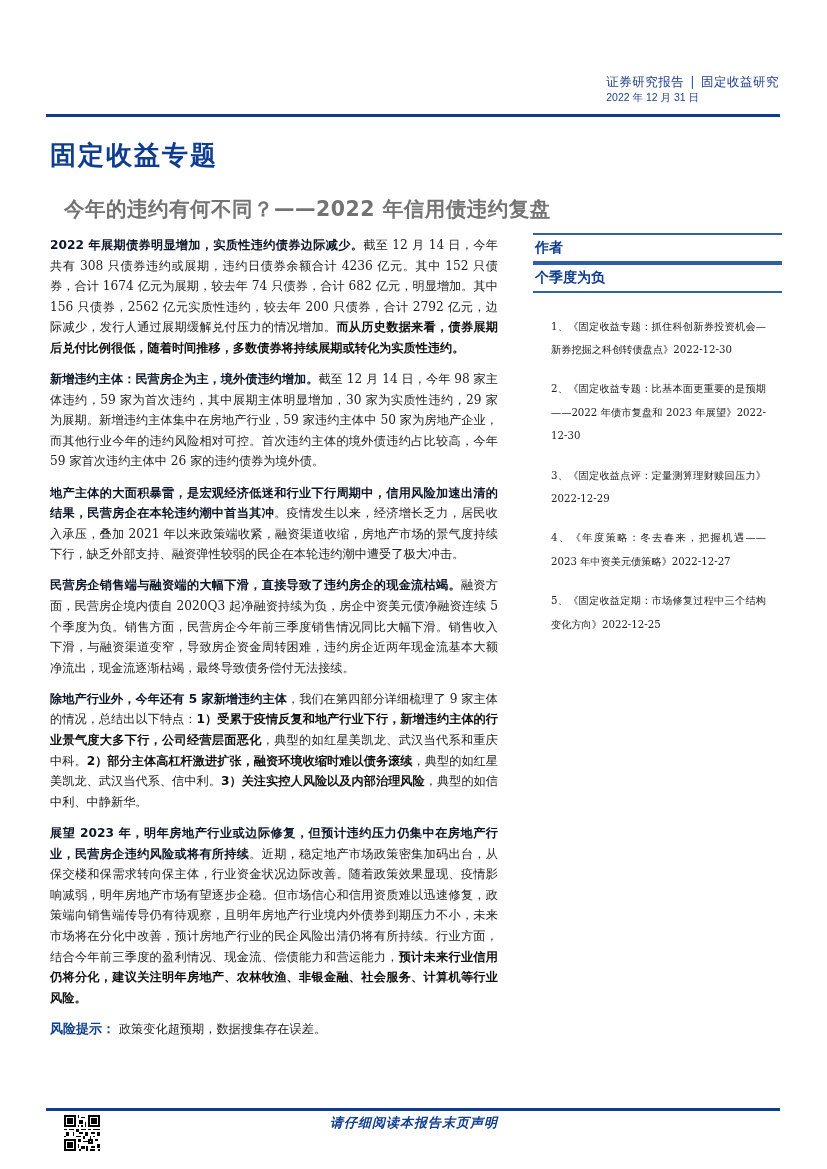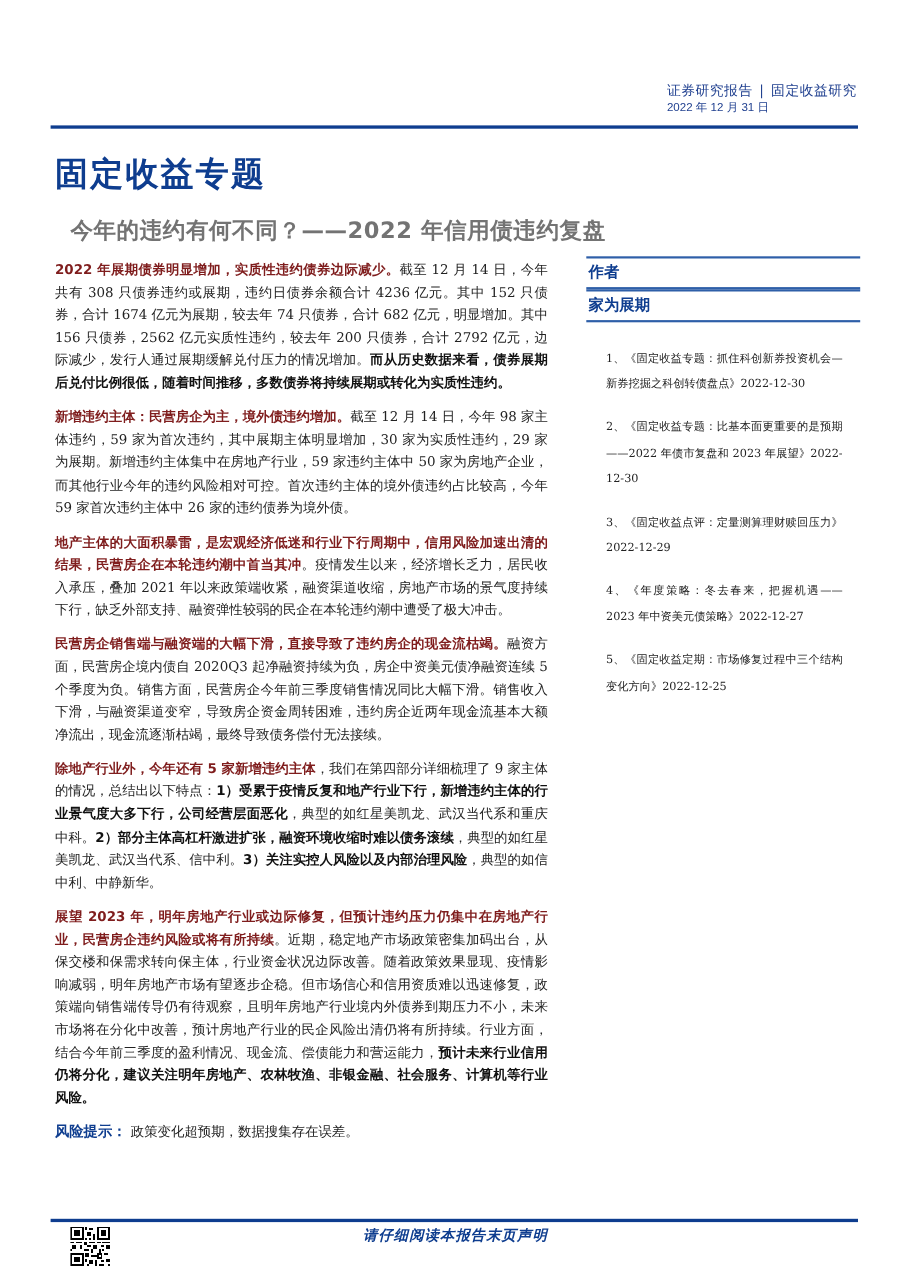--- a/index.html
+++ b/index.html
@@ -10,34 +10,34 @@
     }
     .header-right {
       position: absolute; right: 48px; top: 74px; text-align: left;
       font-family: "DejaVu Serif", serif; color: #1f3f8f;
     }
     .header-right .line1 { font-size: 12.5px; letter-spacing: 0.5px; }
     .header-right .sep { display: inline-block; margin: 0 6px; }
     .header-right .date { font-size: 10.5px; margin-top: 0; color: #1f3f8f; font-family: "Liberation Sans", sans-serif; }
     .top-rule { position: absolute; left: 46px; top: 114px; width: 734px; height: 3px; background: #0e3d8f; }
     .doc-type {
-      position: absolute; left: 50px; top: 138px; font-size: 30px; font-weight: bold;
+      position: absolute; left: 50px; top: 138px; font-size: 26px; font-weight: bold;
       color: #0e3d8f; font-family: "DejaVu Serif", serif; letter-spacing: 2px;
     }
     .doc-title {
       position: absolute; left: 64px; top: 195px; font-size: 20.5px; font-weight: bold;
       color: #737373; font-family: "DejaVu Sans", sans-serif; letter-spacing: 0.5px;
     }
     .main-col {
       position: absolute; left: 50px; top: 235px; width: 448px;
       font-size: 12.2px; line-height: 20.6px; text-align: justify;
       font-family: "DejaVu Serif", serif; color: #222;
     }
     .main-col p { margin: 0 0 10.5px 0; }
-    .hl { color: #7f1d1d; font-weight: bold; font-family: "DejaVu Sans", sans-serif; }
+    .hl { color: #0f172a; font-weight: bold; font-family: "DejaVu Sans", sans-serif; }
     .bd { font-weight: bold; color: #111; font-family: "DejaVu Sans", sans-serif; }
     .risk-label { color: #0e3d8f; font-weight: bold; font-size: 13px; }
     .side-col { position: absolute; left: 533px; top: 233px; width: 249px; }
     .side-rule { height: 2px; background: #2e5fa8; }
     .side-rule.thin { height: 1.5px; background: #2e5fa8; }
     .side-head {
       font-size: 14px; font-weight: bold; color: #0e3d8f; padding: 4px 0 4px 2px;
       font-family: "DejaVu Serif", serif;
     }
     .author-block { padding: 6px 0 4px 2px; font-size: 10.5px; line-height: 19px; color: #222; font-family: "DejaVu Serif", serif; }
@@ -88,21 +88,21 @@
   <p>
     <span class="risk-label">风险提示：</span> <span>政策变化超预期，数据搜集存在误差。</span>
   </p>
 </div>
 
 <div class="side-col">
   <div class="side-rule"></div>
   <div class="side-head">作者</div>
   <div class="side-rule thin"></div>
   <div class="side-rule"></div>
-  <div class="side-head">家为展期</div>
+  <div class="side-head">个季度为负</div>
   <div class="side-rule"></div>
   <div class="related-list">
     <div class="related-item">1、《固定收益专题：抓住科创新券投资机会—新券挖掘之科创转债盘点》2022-12-30</div>
     <div class="related-item">2、《固定收益专题：比基本面更重要的是预期——2022 年债市复盘和 2023 年展望》2022-12-30</div>
     <div class="related-item">3、《固定收益点评：定量测算理财赎回压力》2022-12-29</div>
     <div class="related-item">4、《年度策略：冬去春来，把握机遇——2023 年中资美元债策略》2022-12-27</div>
     <div class="related-item">5、《固定收益定期：市场修复过程中三个结构变化方向》2022-12-25</div>
   </div>
 </div>
 

